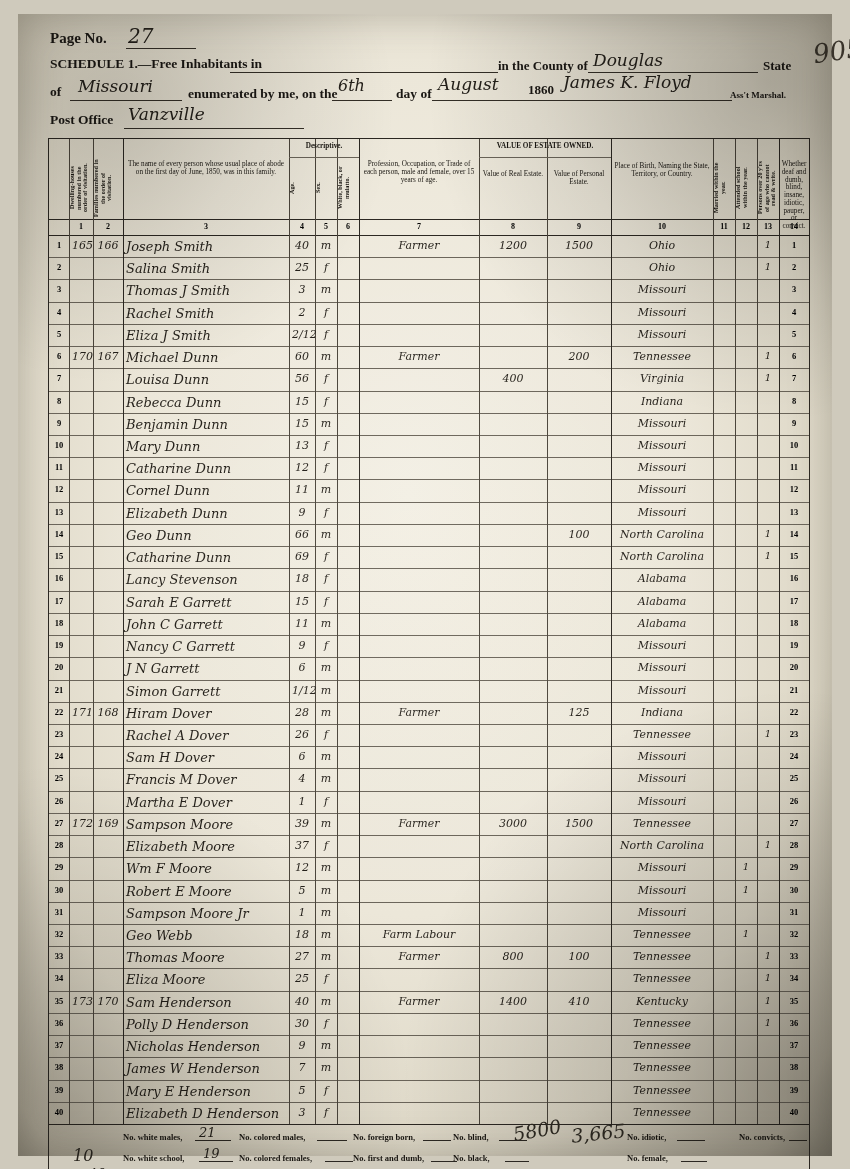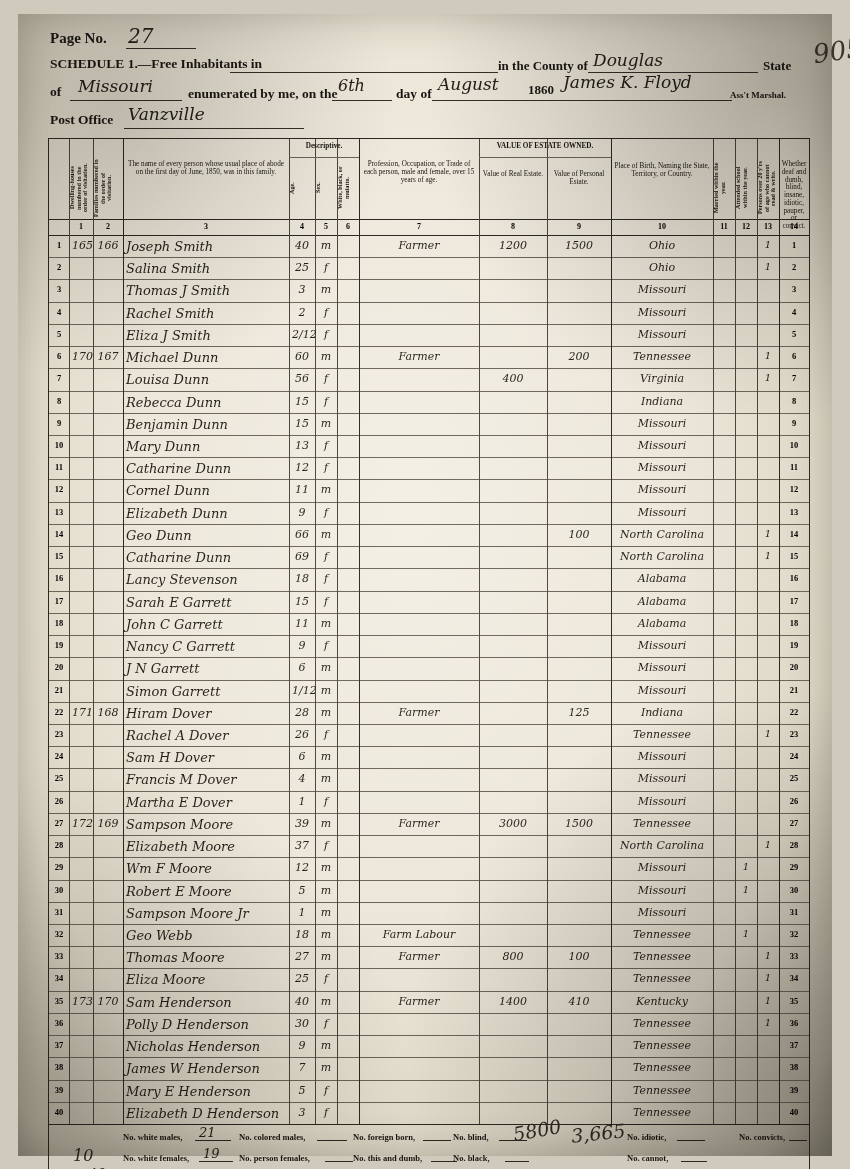--- a/index.html
+++ b/index.html
@@ -497,30 +497,30 @@
         <div class="fl" style="left: 190px; top: 7px;">No. colored males,</div>
         <div style="position: absolute; left: 268px; top: 15px; width: 30px; border-bottom: 1px solid rgb(43, 39, 33);"></div>
         <div class="fl" style="left: 304px; top: 7px;">No. foreign born,</div>
         <div style="position: absolute; left: 374px; top: 15px; width: 28px; border-bottom: 1px solid rgb(43, 39, 33);"></div>
         <div class="fl" style="left: 404px; top: 7px;">No. blind,</div>
         <div style="position: absolute; left: 450px; top: 15px; width: 28px; border-bottom: 1px solid rgb(43, 39, 33);"></div>
         <div class="fl" style="left: 578px; top: 7px;">No. idiotic,</div>
         <div style="position: absolute; left: 628px; top: 15px; width: 28px; border-bottom: 1px solid rgb(43, 39, 33);"></div>
         <div class="fl" style="left: 690px; top: 7px;">No. convicts,</div>
         <div style="position: absolute; left: 740px; top: 15px; width: 18px; border-bottom: 1px solid rgb(43, 39, 33);"></div>
-        <div class="fl" style="left: 74px; top: 28px;">No. white females,</div>
+        <div class="fl" style="left: 74px; top: 28px;">No. white school,</div>
         <div class="fv" style="left: 154px; top: 21px;">19</div>
         <div style="position: absolute; left: 150px; top: 36px; width: 34px; border-bottom: 1px solid rgb(43, 39, 33);"></div>
-        <div class="fl" style="left: 190px; top: 28px;">No. person females,</div>
+        <div class="fl" style="left: 190px; top: 28px;">No. colored females,</div>
         <div style="position: absolute; left: 276px; top: 36px; width: 28px; border-bottom: 1px solid rgb(43, 39, 33);"></div>
-        <div class="fl" style="left: 304px; top: 28px;">No. this and dumb,</div>
+        <div class="fl" style="left: 304px; top: 28px;">No. first and dumb,</div>
         <div style="position: absolute; left: 382px; top: 36px; width: 26px; border-bottom: 1px solid rgb(43, 39, 33);"></div>
         <div class="fl" style="left: 404px; top: 28px;">No. black,</div>
         <div style="position: absolute; left: 456px; top: 36px; width: 24px; border-bottom: 1px solid rgb(43, 39, 33);"></div>
-        <div class="fl" style="left: 578px; top: 28px;">No. cannot,</div>
+        <div class="fl" style="left: 578px; top: 28px;">No. female,</div>
         <div style="position: absolute; left: 632px; top: 36px; width: 26px; border-bottom: 1px solid rgb(43, 39, 33);"></div>
       </div>
     <span id="blob1">5800</span>
     <span id="blob2">3,665</span>
     <span id="bl">10</span>
     <span id="bl2">40</span>
 
     <div id="grain"></div>
   </div>
 </div>

